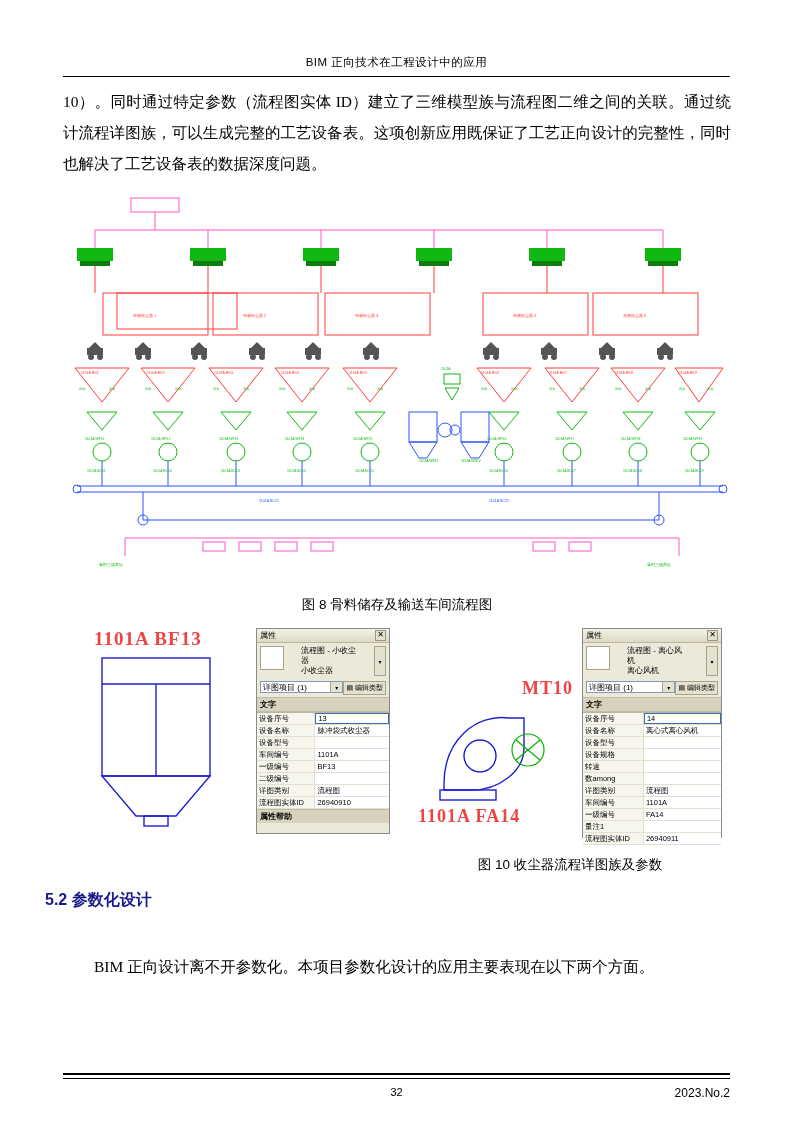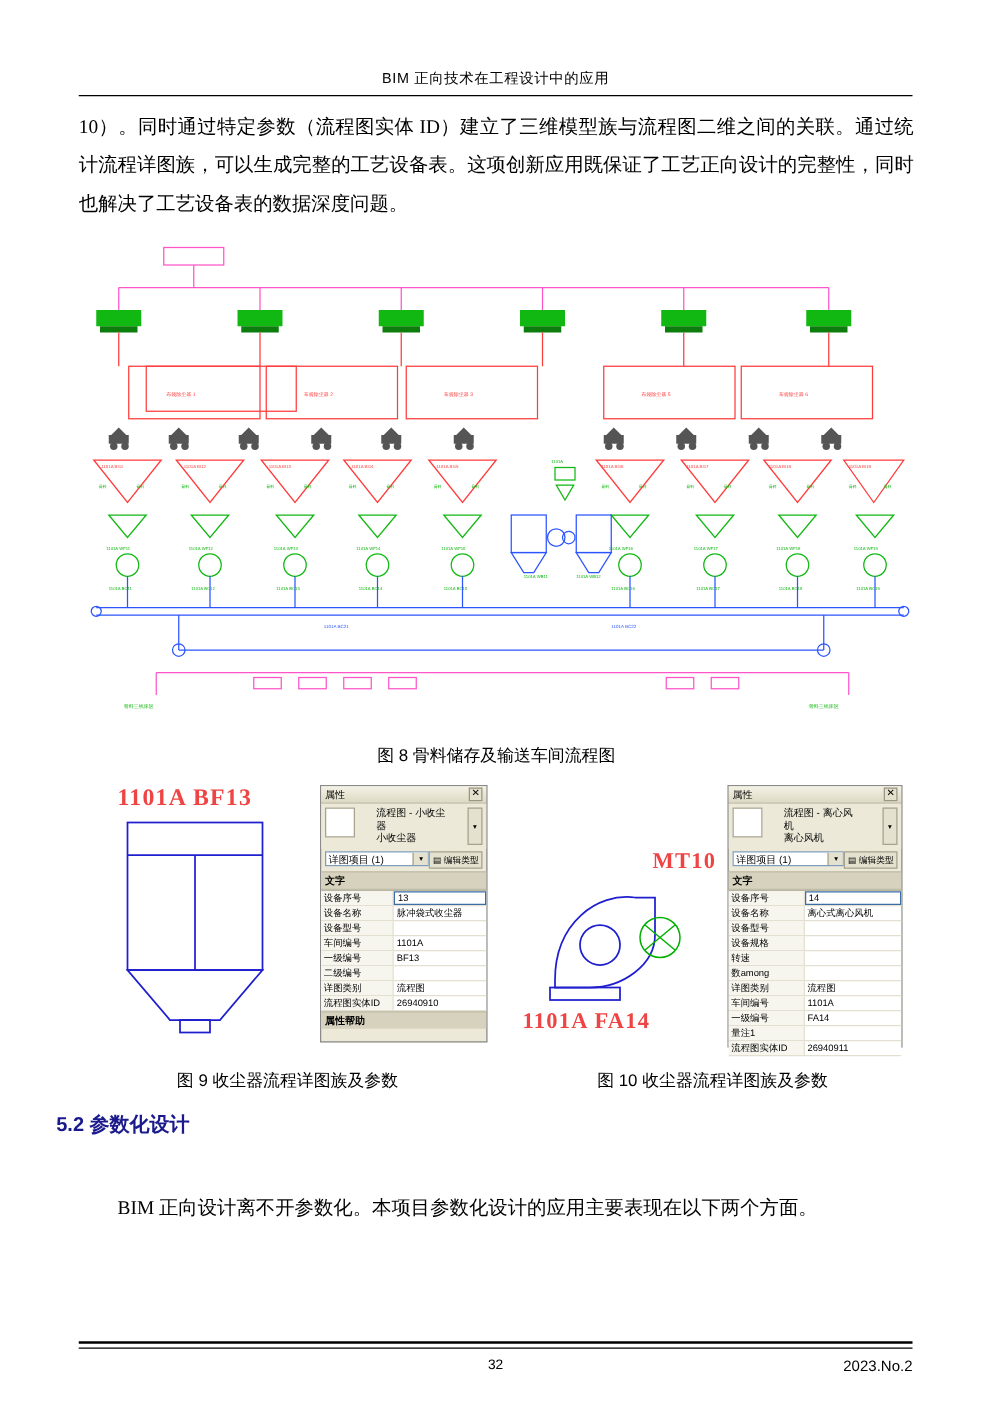--- a/index.html
+++ b/index.html
@@ -734,21 +734,20 @@
           <div class="v"></div>
         </div>
         <div class="pal-row">
           <div class="k">流程图实体ID</div>
           <div class="v">26940911</div>
         </div>
       </div>
     </div>
   </div>
 
-  <div class="fig-caption" id="cap9">图 9  收尘器流程详图族及参数</div>
   <div class="fig-caption" id="cap10">图 10  收尘器流程详图族及参数</div>
 
   <div class="sec-head">5.2  参数化设计</div>
   <div class="para" id="para-1" style="text-indent:2em;">BIM  正向设计离不开参数化。本项目参数化设计的应用主要表现在以下两个方面。</div>
 
   <div class="footer-rule"></div>
   <div class="footer-rule2"></div>
   <div class="footer-page">32</div>
   <div class="footer-right">2023.No.2</div>
 

